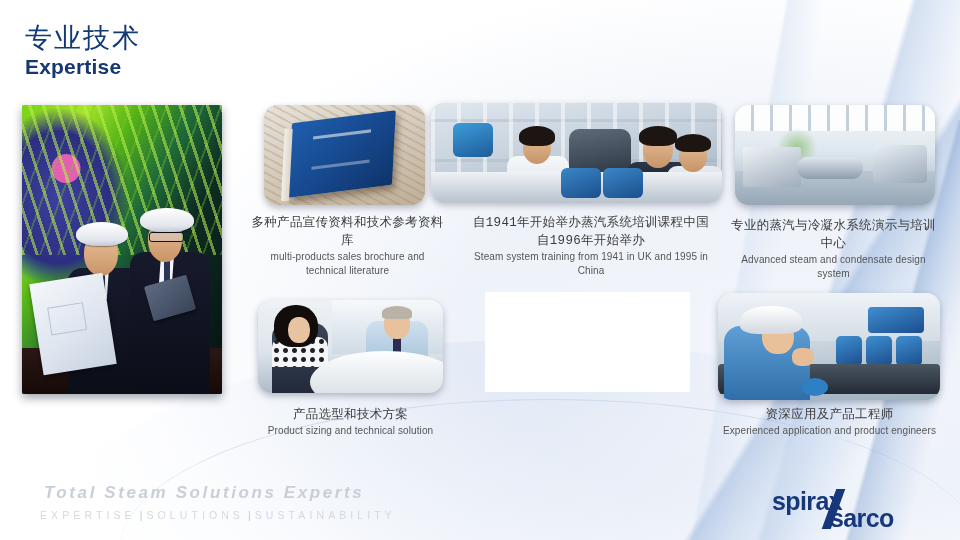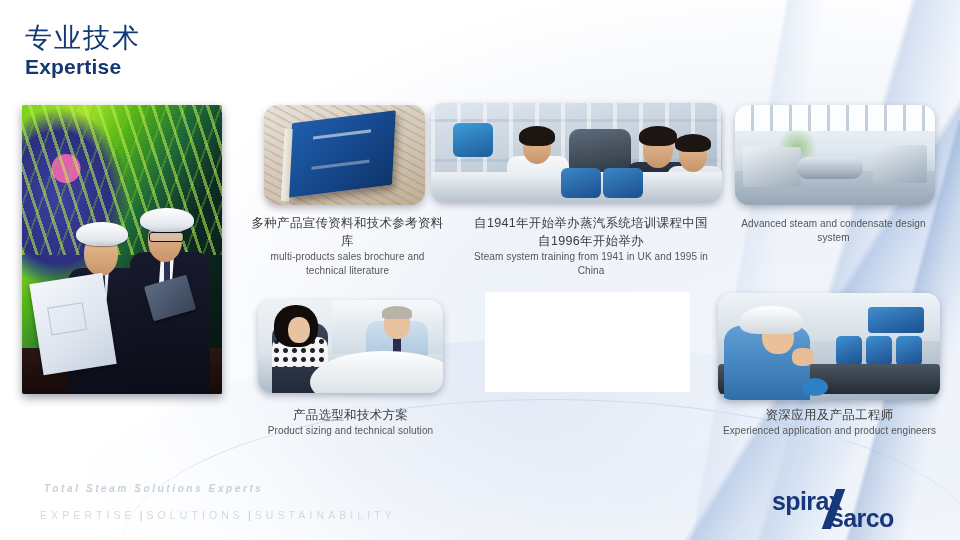--- a/index.html
+++ b/index.html
@@ -215,36 +215,36 @@
   #photo-field .eng-hat{position:absolute;left:22px;bottom:66px;width:62px;height:28px;
     border-radius:52% 52% 30% 30%;background:linear-gradient(180deg,#ffffff,#d2d8df);}
   #photo-field .eng-hand{position:absolute;left:74px;bottom:34px;width:22px;height:18px;
     border-radius:40%;background:#e6bd96;}
   #photo-field .bluecap{position:absolute;left:84px;bottom:4px;width:26px;height:18px;
     border-radius:50%;background:#2f7fc4;}
 
   
   .caption{position:absolute;text-align:center;}
   .caption .cn{
-    font-family:Liberation Sans, sans-serif;
+    font-family:Liberation Mono, monospace;
     font-size:12.5px;color:#3b3b3b;line-height:1.45;letter-spacing:.3px;
   }
   .caption .en{
     font-size:10px;color:#555555;line-height:1.4;letter-spacing:.1px;
   }
   #cap-brochure{left:250px;top:214px;width:195px;}
   #cap-training{left:473px;top:214px;width:236px;}
   #cap-center{left:726px;top:217px;width:215px;}
   #cap-sizing{left:253px;top:406px;width:195px;}
   #cap-design{left:492px;top:409px;width:195px;}
   #cap-engineers{left:722px;top:406px;width:215px;}
 
   
   #footer-tagline{position:absolute;left:44px;top:483px;
-    font-size:10px;font-weight:bold;font-style:italic;color:#c9cfd8;letter-spacing:2.6px;}
+    font-size:17px;font-weight:bold;font-style:italic;color:#c9cfd8;letter-spacing:2.6px;}
   #footer-pillars{position:absolute;left:40px;top:509px;
     font-size:10.5px;color:#d4d9e0;letter-spacing:4.1px;white-space:nowrap;}
   #footer-pillars .sep{color:#c2c8d1;letter-spacing:0;padding:0 4px;}
 
   
   #logo{position:absolute;left:772px;top:487px;width:170px;height:44px;}
   #logo .spirax{position:absolute;left:0;top:0;font-size:25px;font-weight:bold;
     color:#16377a;letter-spacing:-.6px;font-family:"Liberation Sans",sans-serif;}
   #logo .sarco{position:absolute;left:58px;top:17px;font-size:25px;font-weight:bold;
     color:#16377a;letter-spacing:-.6px;font-family:"Liberation Sans",sans-serif;}
@@ -416,20 +416,21 @@
     <div class="cn">多种产品宣传资料和技术参考资料库</div>
     <div class="en">multi-products sales brochure and technical literature</div>
   </div>
 
   <div class="caption" id="cap-training">
     <div class="cn">自1941年开始举办蒸汽系统培训课程中国自1996年开始举办</div>
     <div class="en">Steam system training from 1941 in UK and 1995  in China</div>
   </div>
 
   <div class="caption" id="cap-center">
+    <div class="cn">专业的蒸汽与冷凝水系统演示与培训中心</div>
     <div class="en">Advanced steam and condensate design system</div>
   </div>
 
   <div class="caption" id="cap-sizing">
     <div class="cn">产品选型和技术方案</div>
     <div class="en">Product sizing and technical solution</div>
   </div>
 
 
   <div class="caption" id="cap-engineers">

